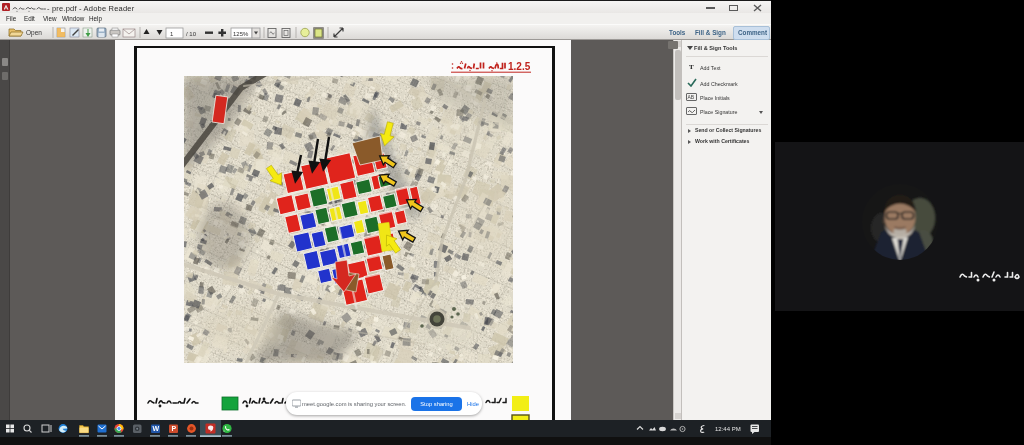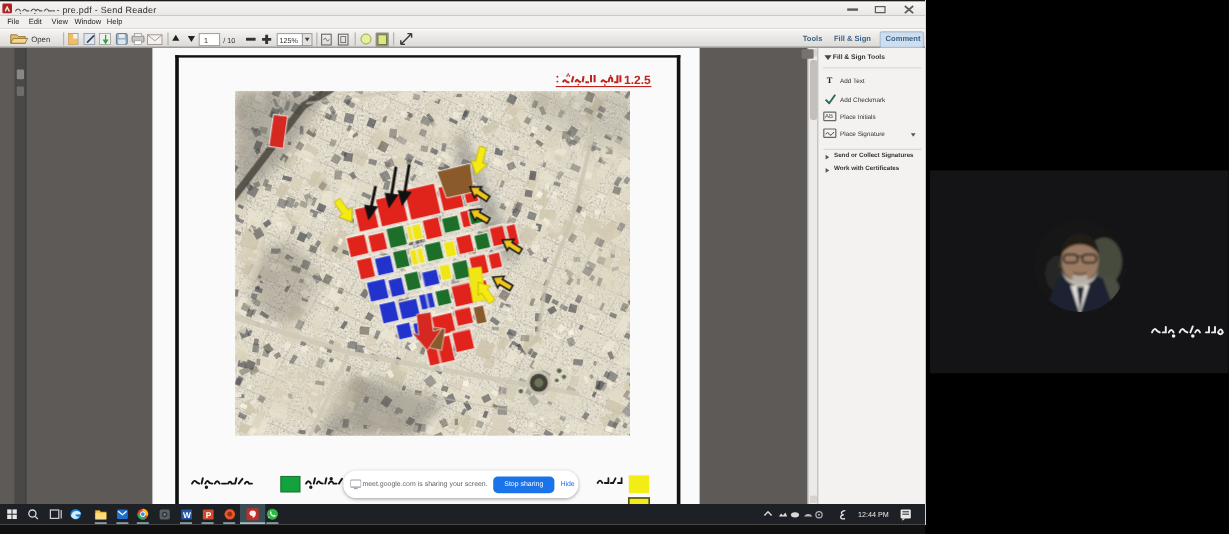--- a/index.html
+++ b/index.html
@@ -13,21 +13,21 @@
     <div class="abs" style="left:2px;top:2px;width:8px;height:8px;background:#b02025;border-radius:1px"></div>
     <div class="abs" style="left:3.5px;top:3.5px;width:5px;height:5px;background:#e8e4e0;clip-path:polygon(0 100%,50% 0,100% 100%,70% 100%,50% 55%,30% 100%)"></div>
     <svg class="abs" style="left:12px;top:3px" width="34" height="8" viewBox="0 0 34 8">
       <g stroke="#5a5a5a" stroke-width="1" fill="none" stroke-linecap="round">
         <path d="M1 5 q2 -3 4 0 M7 5 q1.5 -2.5 3 0 l2 0"></path>
         <path d="M14 5 q2 -3 4 0 q1.5 -2.5 3 0 l2 0 M25 5 q2 -3 3.5 0 l2.5 0 M32 5 l1.5 0"></path>
       </g>
       <circle cx="5" cy="7.2" r=".5" fill="#4a4a4a"></circle>
         <circle cx="17" cy="7.2" r=".5" fill="#4a4a4a"></circle>
     </svg>
-    <div class="abs" style="left:47px;top:3px;font-size:7.5px;color:#2c2c2c;letter-spacing:.2px">- pre.pdf - Send Reader</div>
+    <div class="abs" style="left:47px;top:3px;font-size:7.5px;color:#2c2c2c;letter-spacing:.2px">- pre.pdf - Adobe Reader</div>
 
     <div class="abs" style="left:706px;top:6px;width:9px;height:2px;background:#5a5a5a"></div>
     <div class="abs" style="left:729px;top:4px;width:9px;height:6px;border:1.2px solid #5a5a5a"></div>
     <svg class="abs" style="left:753px;top:3px" width="9" height="8" viewBox="0 0 9 8">
         <path d="M1 1 L8 7 M8 1 L1 7" stroke="#5a5a5a" stroke-width="1.4"></path>
       </svg>
   </div>
 
   <div class="abs" style="left:0;top:13px;width:771px;height:11px;background:#f1f0ee;font-size:6.3px;color:#222">
     <span class="abs" style="left:6px;top:1.5px">File</span>
@@ -84,21 +84,21 @@
       <line x1="328" y1="2" x2="328" y2="13" stroke="#b5b2af" stroke-width="1"></line>
       <path d="M334 12 L343 3 M334 12 l0 -3.5 M334 12 l3.5 0 M343 3 l-3.5 0 M343 3 l0 3.5" stroke="#3a3a3a" stroke-width="1.2" fill="none"></path>
     </svg>
 
     <div class="abs" style="left:733px;top:1px;width:37px;height:14px;background:#cfdeef;border:1px solid #a8c0d8;border-radius:2px"></div>
     <div class="abs" style="left:669px;top:4px;font-size:6.3px;color:#3d6386;font-weight:bold">Tools</div>
     <div class="abs" style="left:695px;top:4px;font-size:6.3px;color:#3d6386;font-weight:bold">Fill &amp; Sign</div>
     <div class="abs" style="left:738px;top:4px;font-size:6.3px;color:#3d6386;font-weight:bold">Comment</div>
   </div>
 
-  <div class="abs" style="left:12px;top:40px;width:771px;height:380px;background:#5d5a58">
+  <div class="abs" style="left:0;top:40px;width:771px;height:380px;background:#5d5a58">
 
     <div class="abs" style="left:0;top:0;width:10px;height:380px;background:#4a4847;border-right:1px solid #3e3c3b">
       <div class="abs" style="left:2px;top:18px;width:6px;height:8px;background:#8a8886;border-radius:1px"></div>
       <div class="abs" style="left:2px;top:32px;width:6px;height:8px;background:#6e6c6a;border-radius:1px"></div>
     </div>
 
     <div class="abs" style="left:115px;top:0;width:456px;height:380px;background:#fbfafa"></div>
 
     <div class="abs" style="left:134px;top:6px;width:2.5px;height:374px;background:#111"></div>
     <div class="abs" style="left:552px;top:6px;width:3px;height:374px;background:#111"></div>

